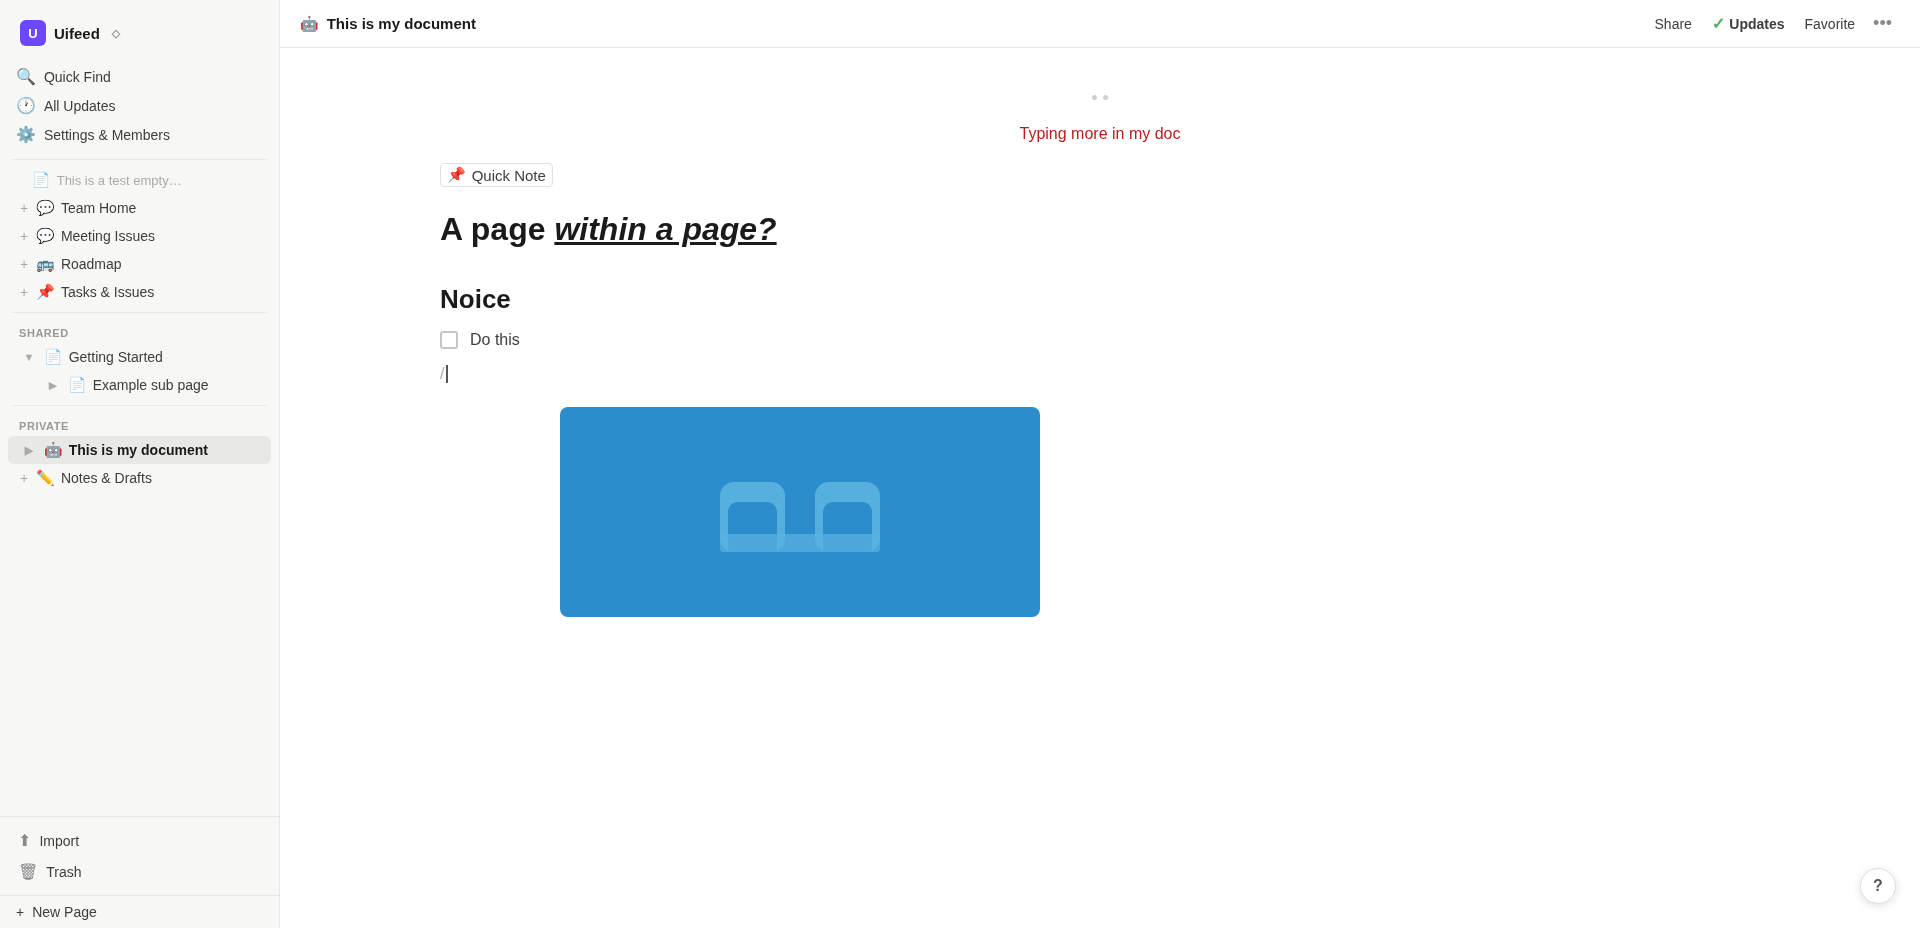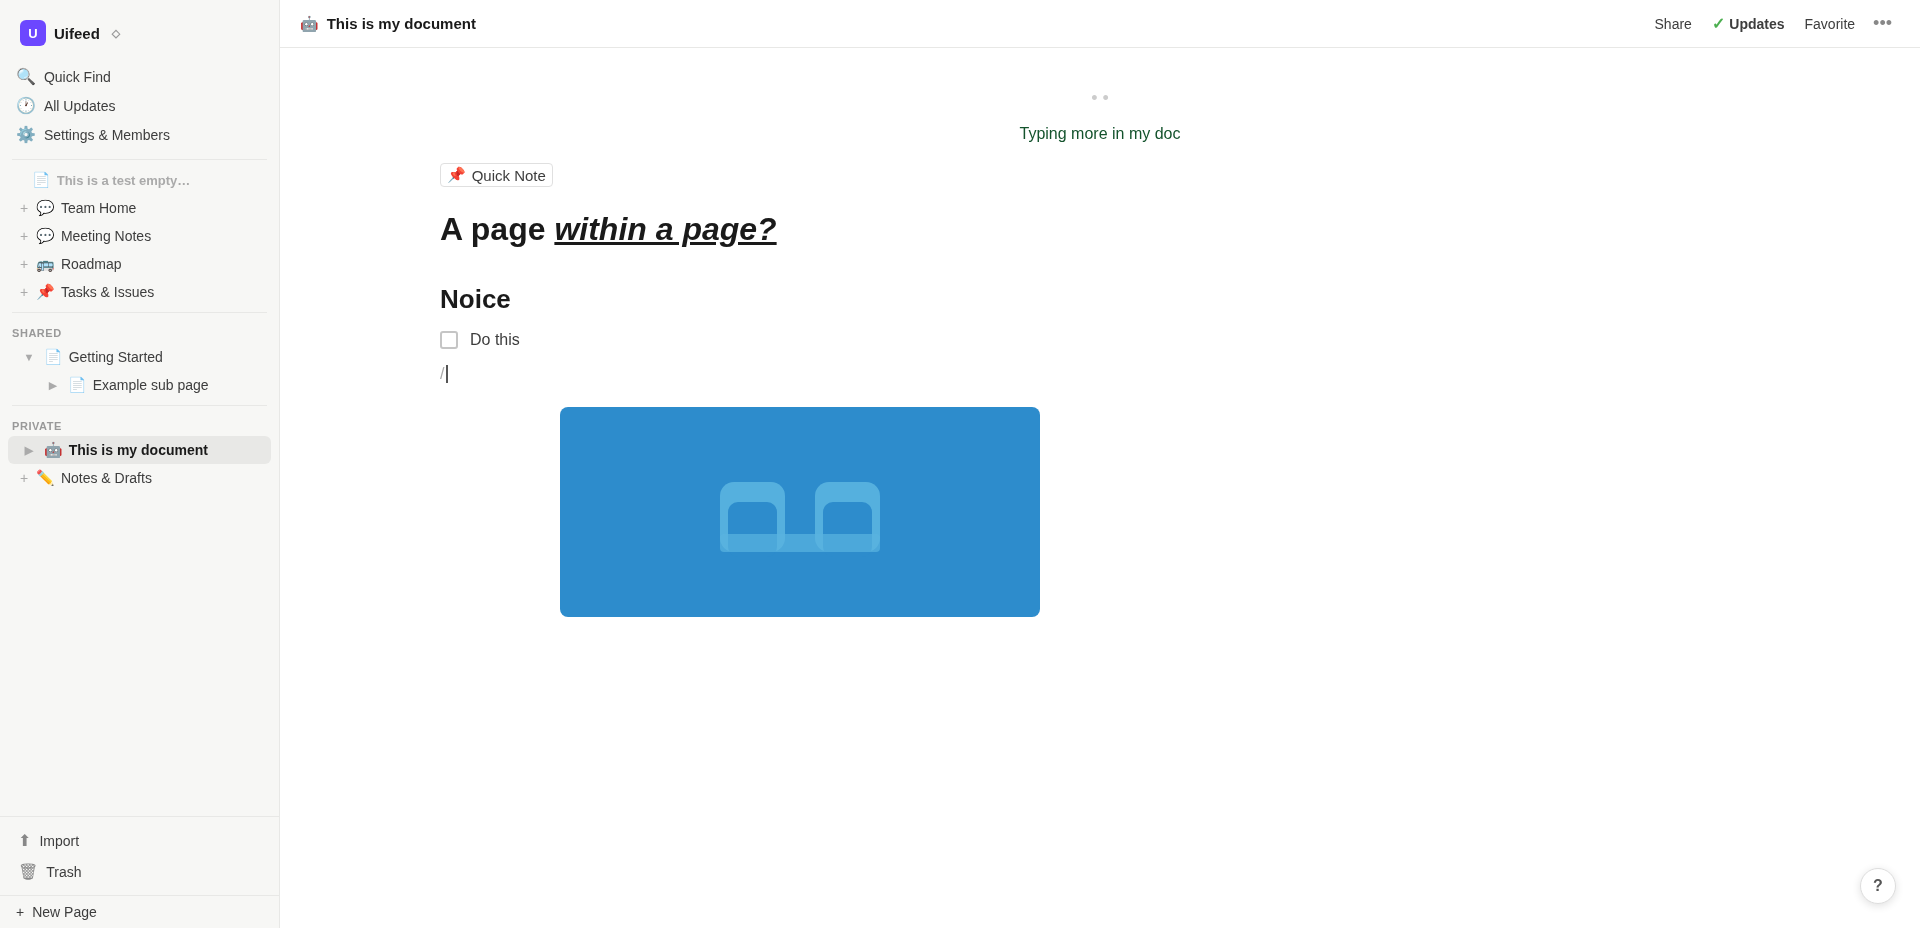--- a/index.html
+++ b/index.html
@@ -66,21 +66,21 @@
     }
     .nav-item .icon { font-size: 16px; color: #888; }
 
     .sidebar-divider {
       height: 1px;
       background: #e8e8e6;
       margin: 6px 12px;
     }
 
     .section-label {
-      padding: 8px 16px 4px 12px;
+      padding: 8px 16px 4px 19px;
       font-size: 11px;
       font-weight: 600;
       color: #999;
       letter-spacing: 0.05em;
       text-transform: uppercase;
     }
 
     .tree-item {
       display: flex;
       align-items: center;
@@ -215,21 +215,21 @@
       overflow-y: auto;
       padding: 40px 160px 40px 160px;
       position: relative;
     }
 
     .doc-content::-webkit-scrollbar { width: 6px; }
     .doc-content::-webkit-scrollbar-thumb { background: #ddd; border-radius: 3px; }
 
     
     .partial-top {
-      color: #14532d;
+      color: #b91c1c;
       font-size: 16px;
       margin-bottom: 20px;
       text-align: center;
     }
 
     .scroll-dots {
       text-align: center;
       color: #ccc;
       font-size: 18px;
       margin-bottom: 16px;
@@ -362,31 +362,31 @@
       <span class="icon">⚙️</span>
       <span>Settings &amp; Members</span>
     </div>
   </div>
 
   <div class="sidebar-divider"></div>
 
   <div style="padding: 0 8px;">
     <div class="tree-item" style="color: #aaa; font-size:13px; padding-left: 24px;">
       <span class="emoji">📄</span>
-      <span class="tree-item-label" style="overflow:hidden; text-overflow:ellipsis;font-weight:bold;">This is a test empty…</span>
+      <span class="tree-item-label" style="overflow:hidden; text-overflow:ellipsis;">This is a test empty…</span>
     </div>
     <div class="tree-item">
       <span class="add-btn">+</span>
       <span class="emoji">💬</span>
       <span class="tree-item-label">Team Home</span>
     </div>
     <div class="tree-item">
       <span class="add-btn">+</span>
       <span class="emoji">💬</span>
-      <span class="tree-item-label">Meeting Notes</span>
+      <span class="tree-item-label">Meeting Issues</span>
     </div>
     <div class="tree-item">
       <span class="add-btn">+</span>
       <span class="emoji">🚌</span>
       <span class="tree-item-label">Roadmap</span>
     </div>
     <div class="tree-item">
       <span class="add-btn">+</span>
       <span class="emoji">📌</span>
       <span class="tree-item-label">Tasks &amp; Issues</span>

